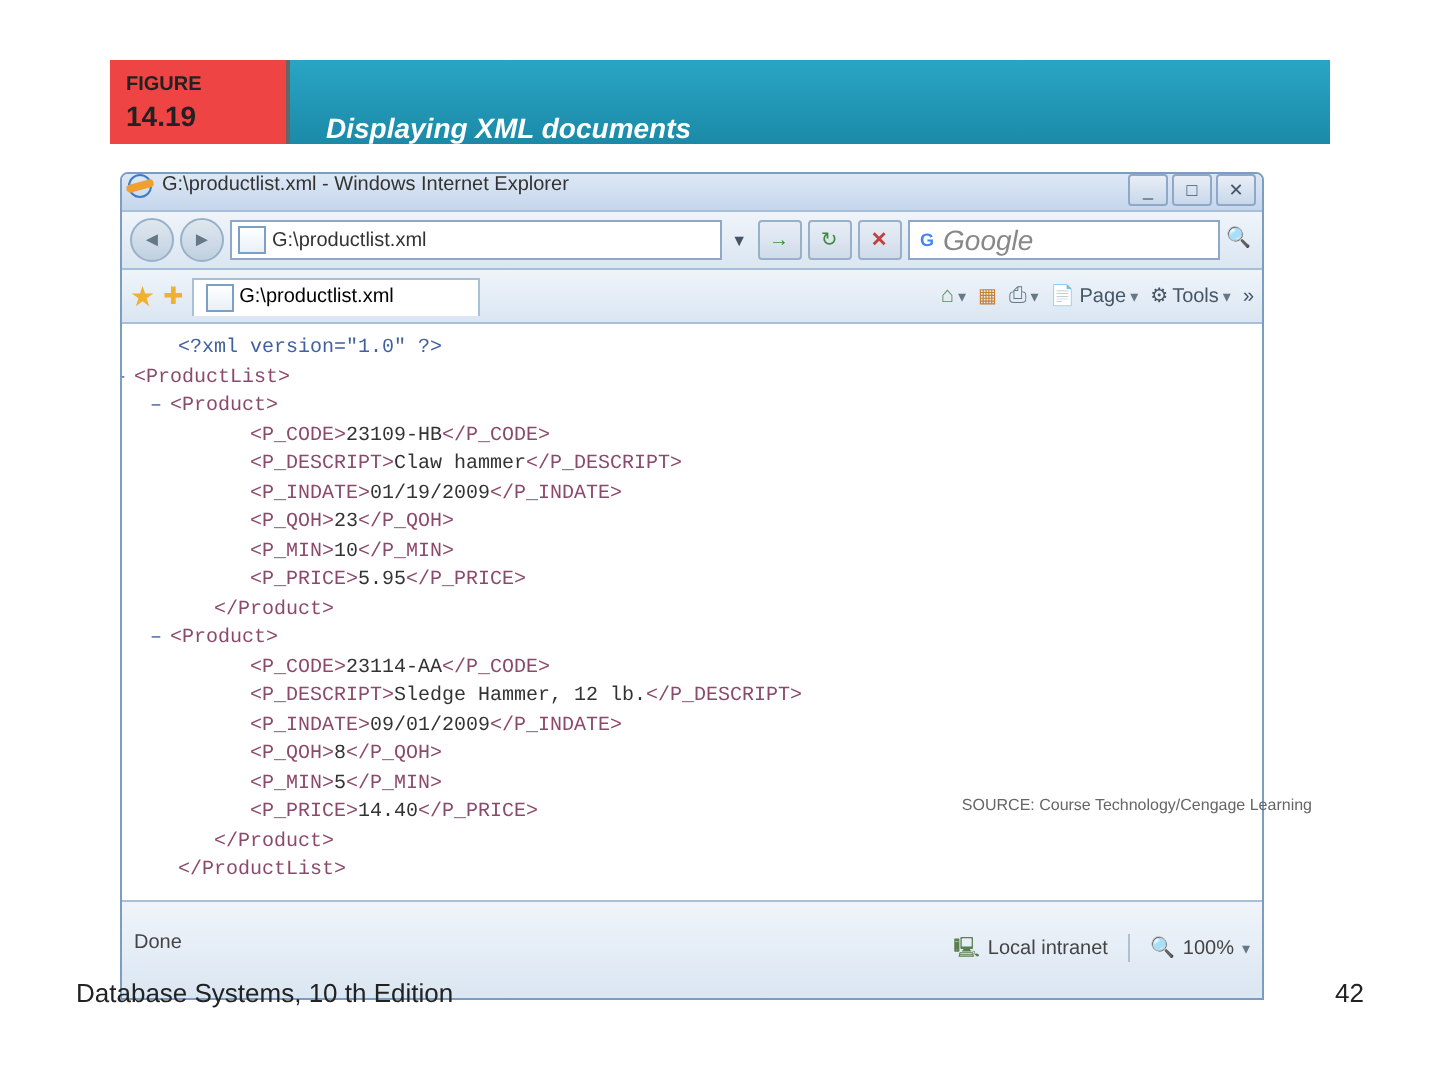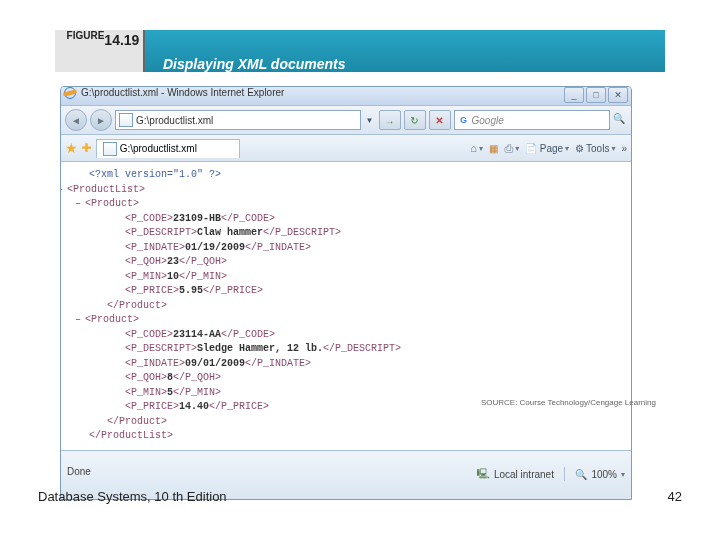--- a/index.html
+++ b/index.html
@@ -1,18 +1,18 @@
 <!DOCTYPE html>
 <html><head>
 <meta charset="utf-8">
 <style>
 body{margin:0;width:720px;height:540px;background:#fff;font-family:Arial,sans-serif;overflow:hidden}
 .slide{position:relative;width:720px;height:540px}
 .figure-header{position:absolute;top:30px;left:55px;right:55px;height:42px;display:flex}
-.fig-label{width:80px;background:#e5e5e5;border-right:2px solid #666;display:flex;flex-direction:row;justify-content:center;padding-left:8px}
+.fig-label{width:80px;background:#ef4444;border-right:2px solid #666;display:flex;flex-direction:column;justify-content:center;padding-left:8px}
 .fig-word{font-size:10px;font-weight:bold;color:#222}
 .fig-num{font-size:14px;font-weight:bold;color:#222;margin-top:2px}
 .fig-title-bar{flex:1;background:linear-gradient(to bottom,#29a5c4,#1b8aa8);display:flex;align-items:flex-end;padding-left:18px}
 .fig-title{color:#fff;font-size:14px;font-weight:bold;font-style:italic}
 .ie-window{position:absolute;top:86px;left:60px;width:570px;border:1px solid #7a9dc0;border-radius:4px 4px 0 0;overflow:hidden;font-family:Tahoma,Arial,sans-serif;font-size:10px}
 .titlebar{height:18px;background:linear-gradient(to bottom,#dde8f5,#c5d6ec);display:flex;align-items:flex-start;padding:0 3px;border-bottom:1px solid #a8bfd8}
 .ie-ico{width:14px;height:14px;display:inline-block;margin-right:3px;position:relative;flex-shrink:0}
 .ie-ico::before{content:"";position:absolute;width:12px;height:12px;border:1.5px solid #3b7dc4;border-radius:50%;top:0;left:0;box-sizing:border-box}
 .ie-ico::after{content:"";position:absolute;width:14px;height:4px;background:#f0a030;top:4px;left:-1px;transform:rotate(-15deg);border-radius:2px}
 .title-text{font-size:10px;color:#333;flex:1}
@@ -24,38 +24,38 @@
 .page-ico{width:12px;height:12px;background:linear-gradient(to bottom,#fff,#e8f0f8);border:1px solid #7aa0c8;flex-shrink:0}
 .addr-text{font-size:10px;color:#333}
 .dd{width:12px;color:#456;font-size:8px;text-align:center}
 .nav-btn{width:20px;height:18px;background:linear-gradient(to bottom,#e8eef6,#d0dcea);border:1px solid #98b0c8;border-radius:2px;display:flex;align-items:center;justify-content:center}
 .green-arrow{color:#3a8a3a;font-size:10px}
 .red-x{color:#c04040;font-size:10px;font-weight:bold}
 .search-box{flex:1;height:18px;background:#fff;border:1px solid #8fa8c8;display:flex;align-items:center;padding:0 3px;gap:2px}
 .g-ico{width:12px;height:12px;display:flex;align-items:center;justify-content:center;font-size:9px;font-weight:bold}
 .g-ico span:nth-child(1){color:#4285f4}
 .g-ico span:nth-child(2){color:#ea4335}
-.search-text{font-size:10px;color:#888;font-style:italic}
+.search-text{font-size:14px;color:#888;font-style:italic}
 .mag{width:14px;height:14px;color:#568;font-size:10px}
 .favbar{height:22px;background:linear-gradient(to bottom,#f0f4fa,#dae6f2);display:flex;align-items:center;padding:2px 4px;gap:4px;border-bottom:1px solid #a8bfd8}
 .star{color:#f0b030;font-size:14px}
 .star2{color:#f0b030;font-size:12px;position:relative}
 .tab{height:18px;background:#fff;border:1px solid #a8bfd8;border-bottom:none;display:flex;align-items:center;padding:0 6px;gap:3px;font-size:10px;width:130px}
 .toolbar-right{margin-left:auto;display:flex;align-items:center;gap:6px;font-size:10px;color:#456}
 .tb-item{display:flex;align-items:center;gap:2px}
 .home-ico{color:#5a8a5a;font-size:11px}
 .print-ico{color:#678;font-size:11px}
 .chev{font-size:8px;color:#678}
 .content{background:#fff;min-height:220px;padding:6px 10px;font-family:'Courier New',monospace;font-size:10px;line-height:1.45;color:#333}
 .indent1{padding-left:18px}
 .indent2{padding-left:36px}
 .indent3{padding-left:54px}
 .minus{color:#4060a0;margin-left:-14px;margin-right:4px;cursor:default}
 .tag{color:#8b4a6b}
-.val{color:#333;font-weight:bold}
+.val{color:#333;font-weight:normal}
 .decl{color:#4060a0}
 .statusbar{height:18px;background:linear-gradient(to bottom,#f0f4fa,#dae6f2);border-top:1px solid #a8bfd8;display:flex;align-items:flex-start;padding:15px 6px;font-size:10px;color:#444}
 .sb-divider{width:1px;height:14px;background:#b0c0d0;margin:0 6px}
 .sb-right{margin-left:auto;display:flex;align-items:center;gap:4px}
 .comp-ico{color:#5a8050;font-size:10px}
 .zoom-ico{color:#678;font-size:10px}
 .source-line{position:absolute;top:398px;right:64px;font-size:8px;color:#666}
 .footer-left{position:absolute;bottom:36px;left:38px;font-size:13px;color:#222}
 .footer-right{position:absolute;bottom:36px;right:38px;font-size:13px;color:#222}
 </style>

